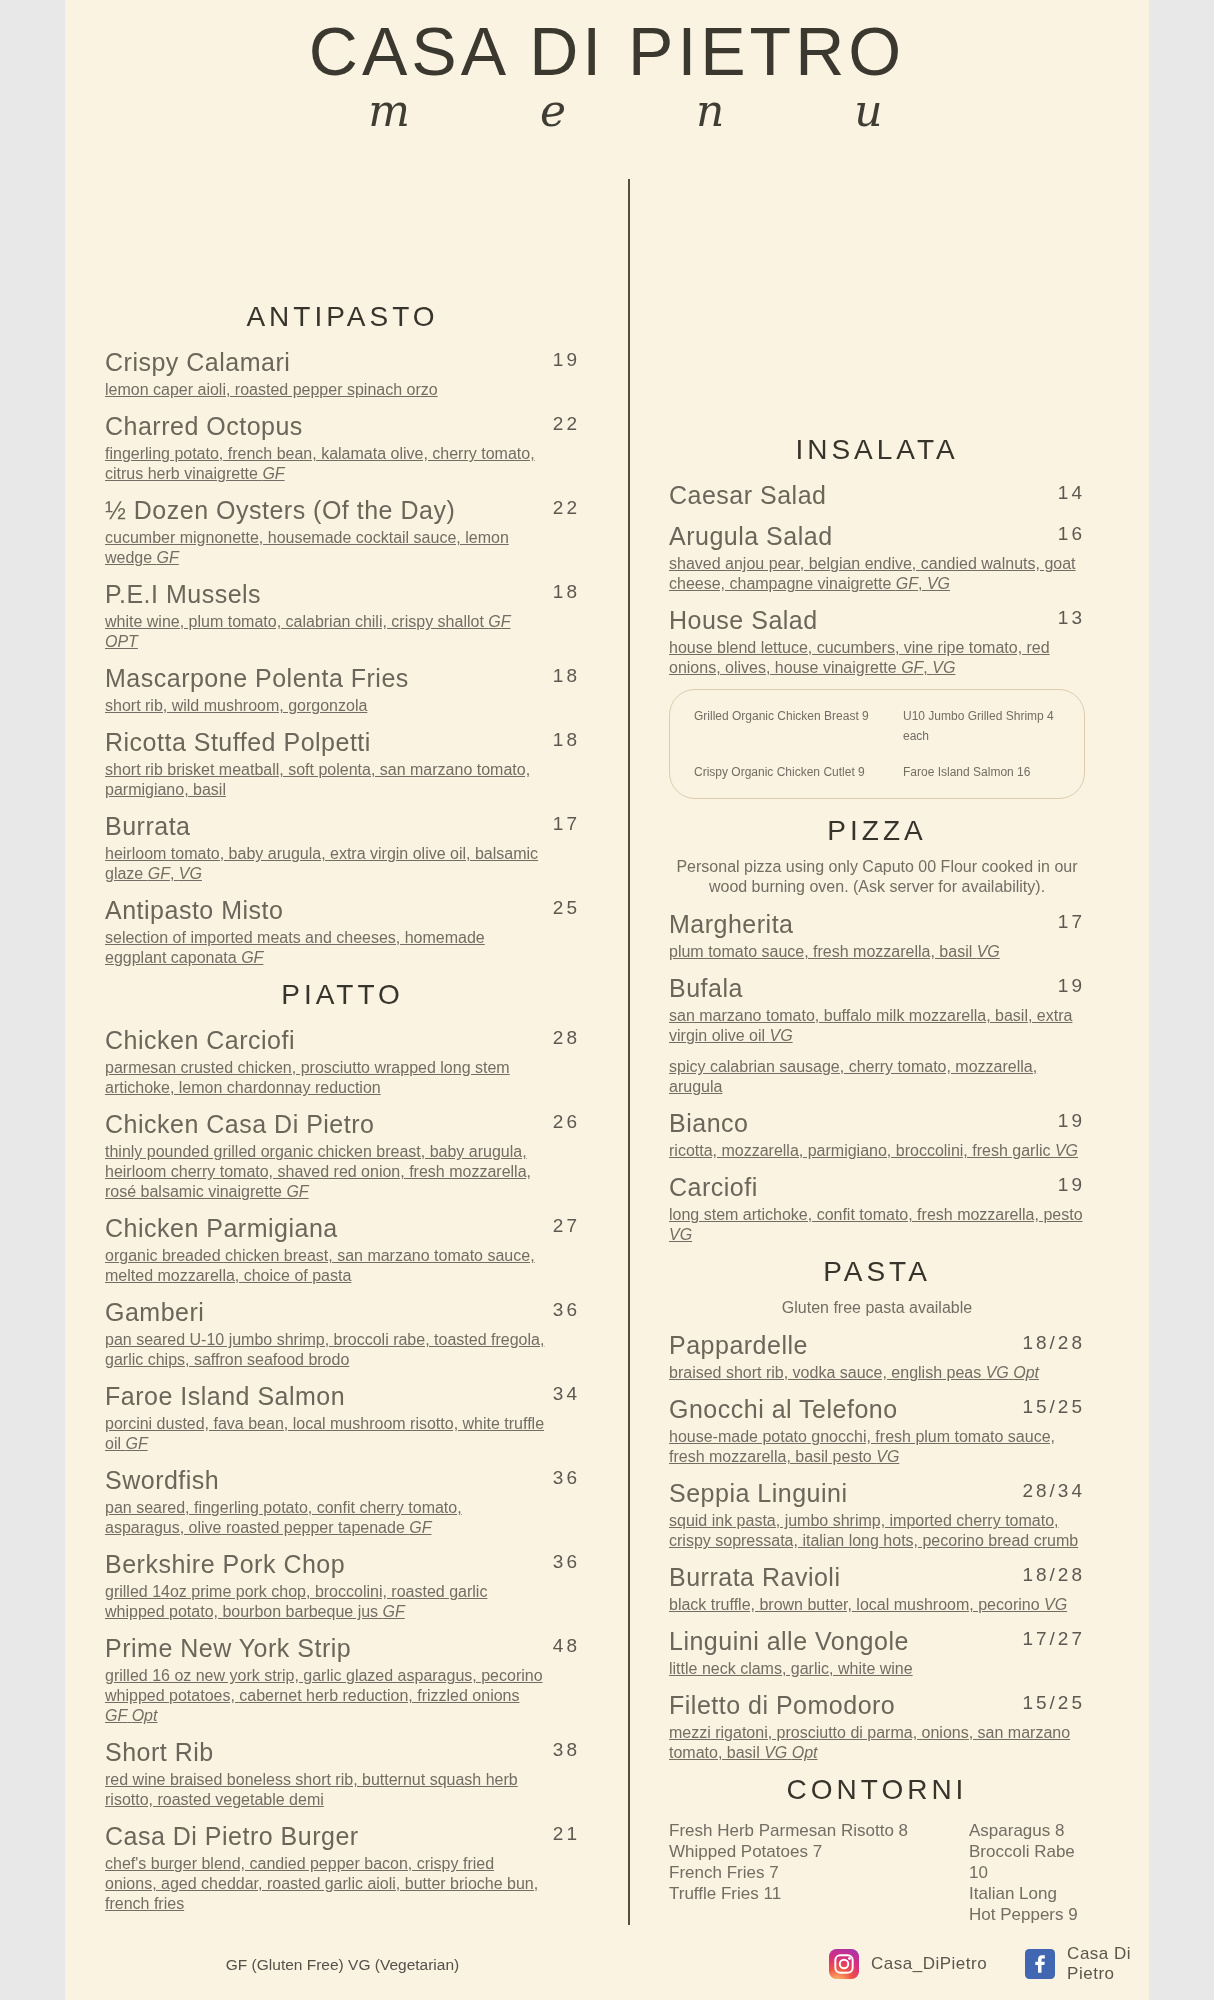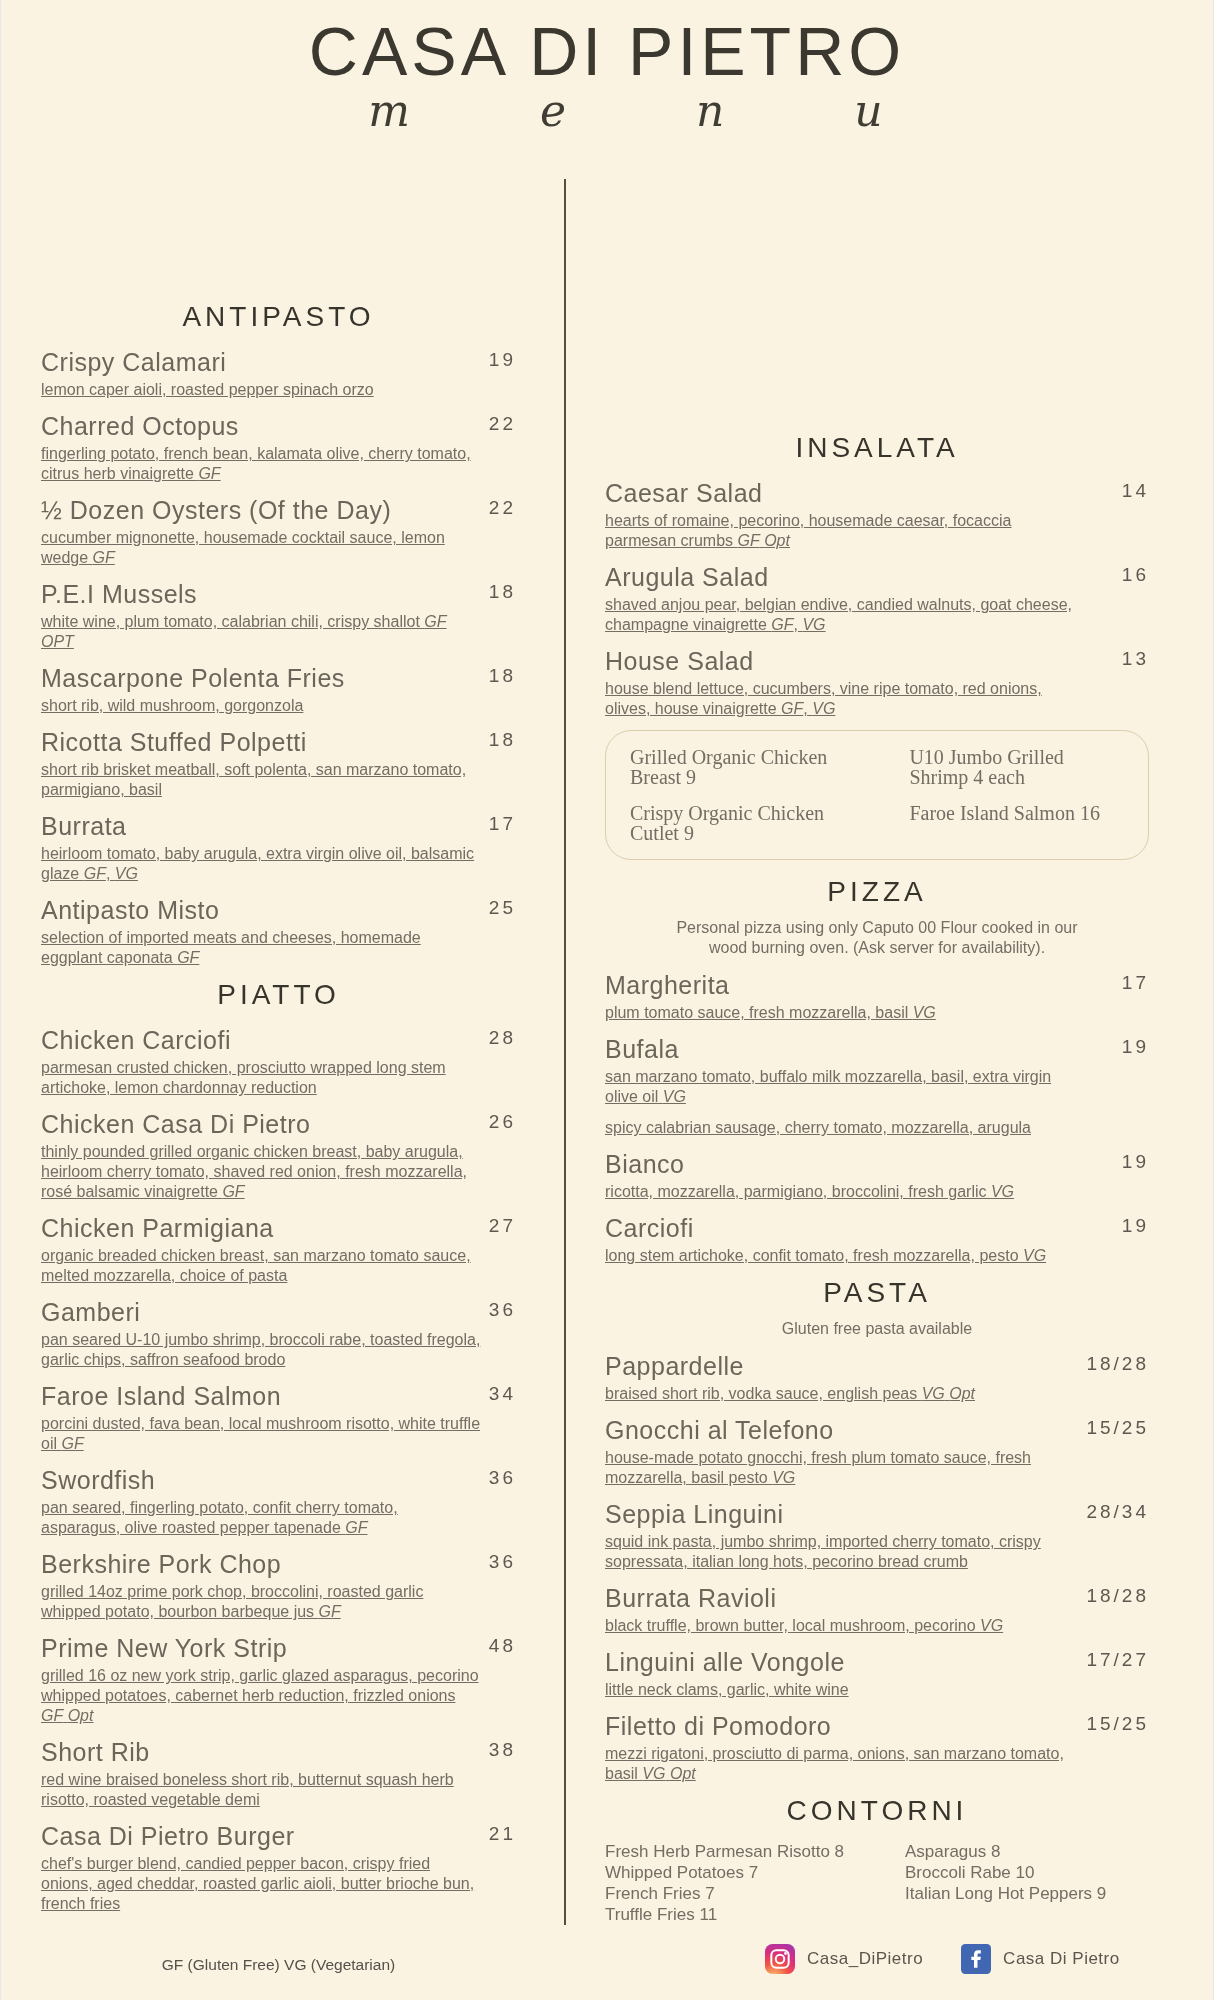--- a/index.html
+++ b/index.html
@@ -6,21 +6,21 @@
     --bg:#faf3e2;
     --ink:#3b382f;
     --name:#6b655a;
     --desc:#736d63;
     --price:#5e5850;
     --divider:#564e3e;
     --box-border:#dccdad;
   }
   html,body{margin:0;padding:0;background:#e8e8e8;}
   .page{
-    width:1212px;height:2000px;background:var(--bg);
+    width:1084px;height:2000px;background:var(--bg);
     font-family:"Liberation Sans",sans-serif;
     position:relative;overflow:hidden;margin:0 auto;
   }
   
   .masthead{text-align:center;padding-top:16px;}
   .title{
     font-size:68px;letter-spacing:4px;color:var(--ink);
     font-weight:400;line-height:1.05;
     font-family:"Liberation Sans",sans-serif;
   }
@@ -61,21 +61,21 @@
   }
   .col-left .item-desc{max-width:440px;}
   .col-right .item-desc{max-width:470px;}
   .item-desc i{font-style:italic;}
   
   .addons{
     border:1.5px solid var(--box-border);border-radius:26px;
     padding:16px 10px 16px 24px;margin:10px 0 16px 0;
     display:grid;grid-template-columns:55% 45%;row-gap:16px;
   }
-  .addon-item{font-size:20px;color:var(--desc);line-height:20px;max-width:210px;font-family:Liberation Serif, serif;}
+  .addon-item{font-size:12px;color:var(--desc);line-height:20px;max-width:210px;}
   
   .sides{display:grid;grid-template-columns:300px auto;margin-top:2px;}
   .side-line{font-size:17px;color:var(--desc);line-height:21px;}
   
   .legend{
     position:absolute;left:40px;width:475px;top:1956px;
     text-align:center;font-size:15.5px;color:#55504а;color:#55504a;
   }
   .socials{
     position:absolute;left:746px;top:1944px;
@@ -240,21 +240,20 @@
 
     <div class="col-right">
       <div>
         <div class="section-title first">INSALATA</div>
         <div>
             <div class="item">
               <div class="item-head">
                 <span class="item-name">Caesar Salad</span>
                 <span class="item-price">14</span>
               </div>
-              <div class="item-desc">hearts of romaine, pecorino, housemade caesar, focaccia parmesan crumbs <i>GF</i> <i>Opt</i></div>
             </div>
             <div class="item">
               <div class="item-head">
                 <span class="item-name">Arugula Salad</span>
                 <span class="item-price">16</span>
               </div>
               <div class="item-desc">shaved anjou pear, belgian endive, candied walnuts, goat cheese, champagne vinaigrette <i>GF</i>, <i>VG</i></div>
             </div>
             <div class="item">
               <div class="item-head">

